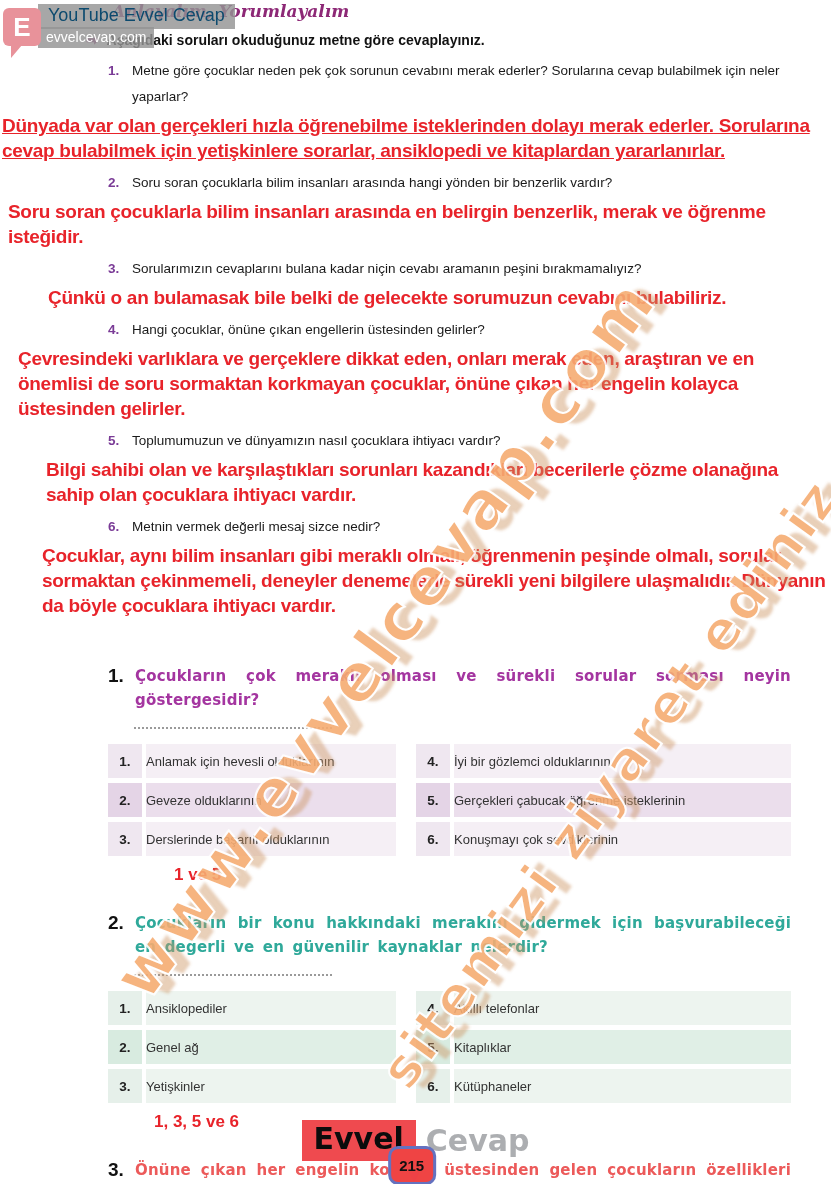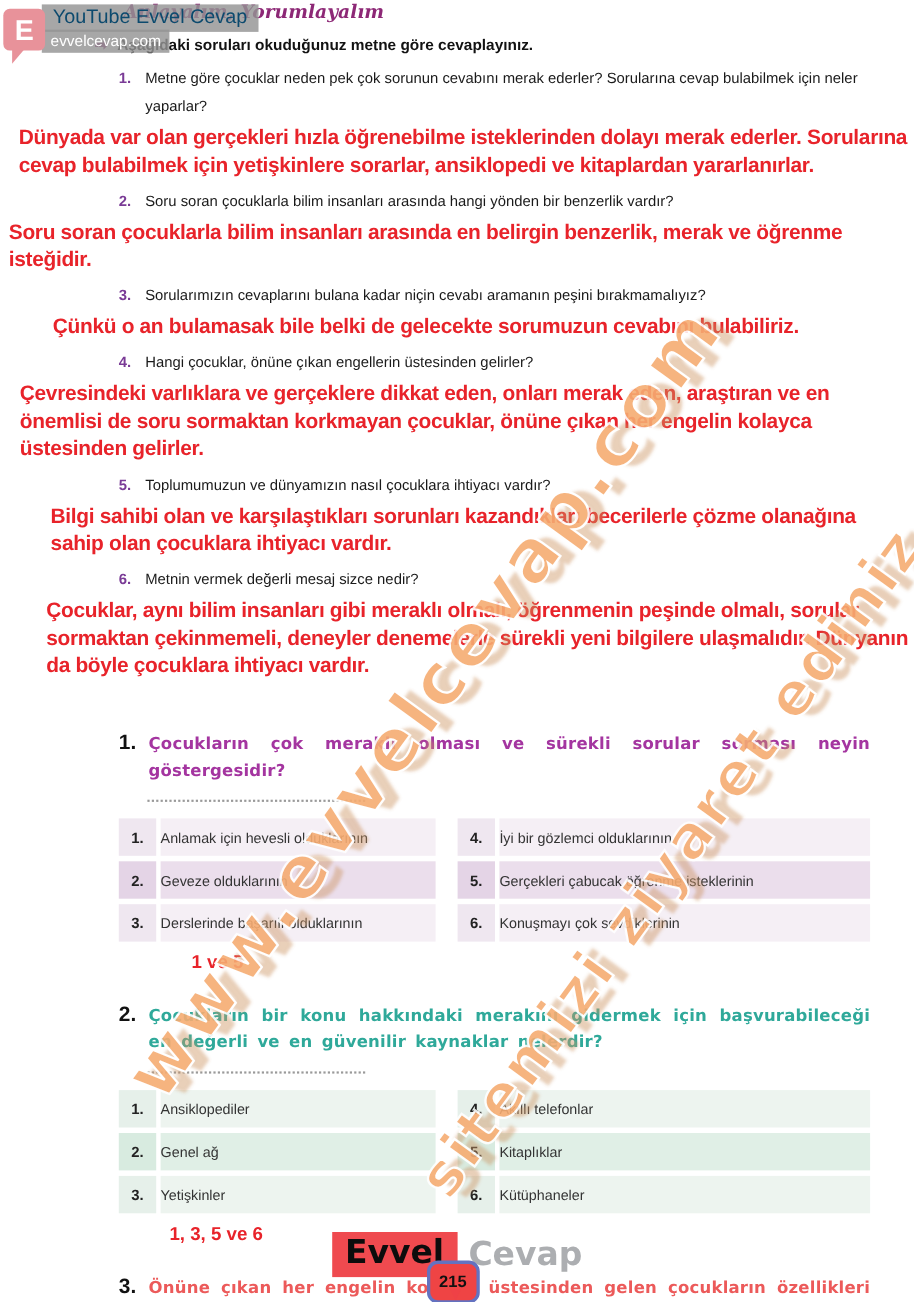--- a/index.html
+++ b/index.html
@@ -24,21 +24,21 @@
   .instr-arrow { color:#8d2876; font-size:15px; }
 
   
   .content { position:absolute; top:58px; left:0; right:0; z-index:1; }
   .q-line { display:flex; margin:0 38px 3px 108px; font-size:13.5px; color:#1a1a1a;
             line-height:26px; }
   .q-num { color:#7a3b96; font-weight:bold; width:24px; flex:none; }
   .q-text { flex:1; }
   .answer { color:#e8232a; font-weight:bold; font-size:19px; line-height:25px;
             letter-spacing:-0.3px; margin:0 4px 7px 0; }
-  .a0 { padding-left:17px; }  .a1 { padding-left:8px; }  .a2 { padding-left:48px; }
+  .a0 { padding-left:2px;text-decoration:underline; }  .a1 { padding-left:8px; }  .a2 { padding-left:48px; }
   .a3 { padding-left:18px; } .a4 { padding-left:10px;margin-left:36px; } .a5 { padding-left:42px; }
 
   
   .sections { margin-top:46px; }
   .sec { margin:0 40px 0 108px; }
   .sec + .sec { margin-top:26px; }
   .sec-head { display:flex; }
   .sec-num { font-size:19px; font-weight:bold; color:#111; width:27px; flex:none; padding-top:1px; }
   .sec-q { flex:1; font-weight:bold; font-size:15px; line-height:24px; letter-spacing:.2px;
            word-spacing:3px; text-align:justify; font-family:"DejaVu Sans", sans-serif; }

